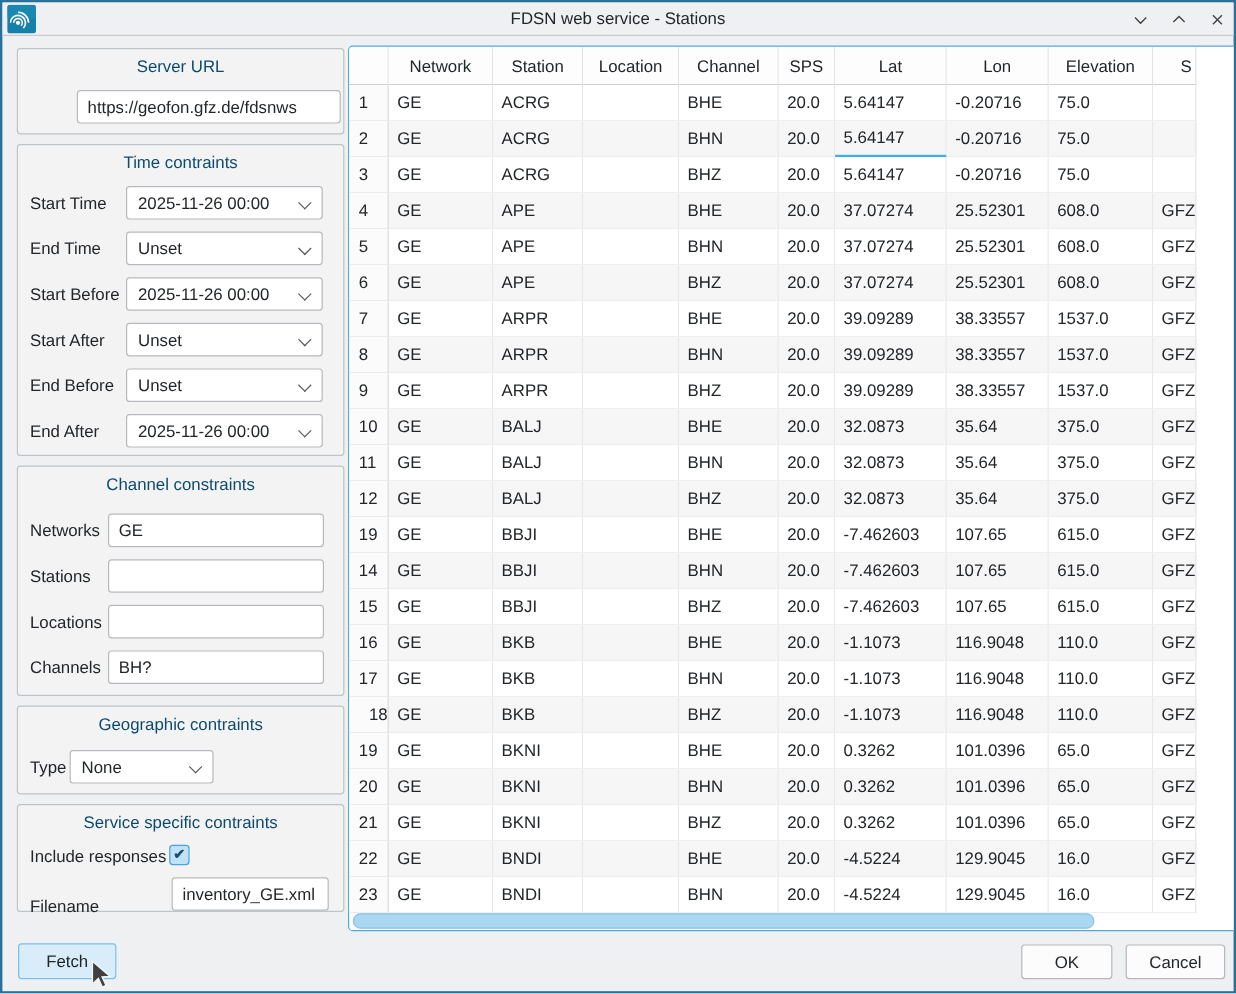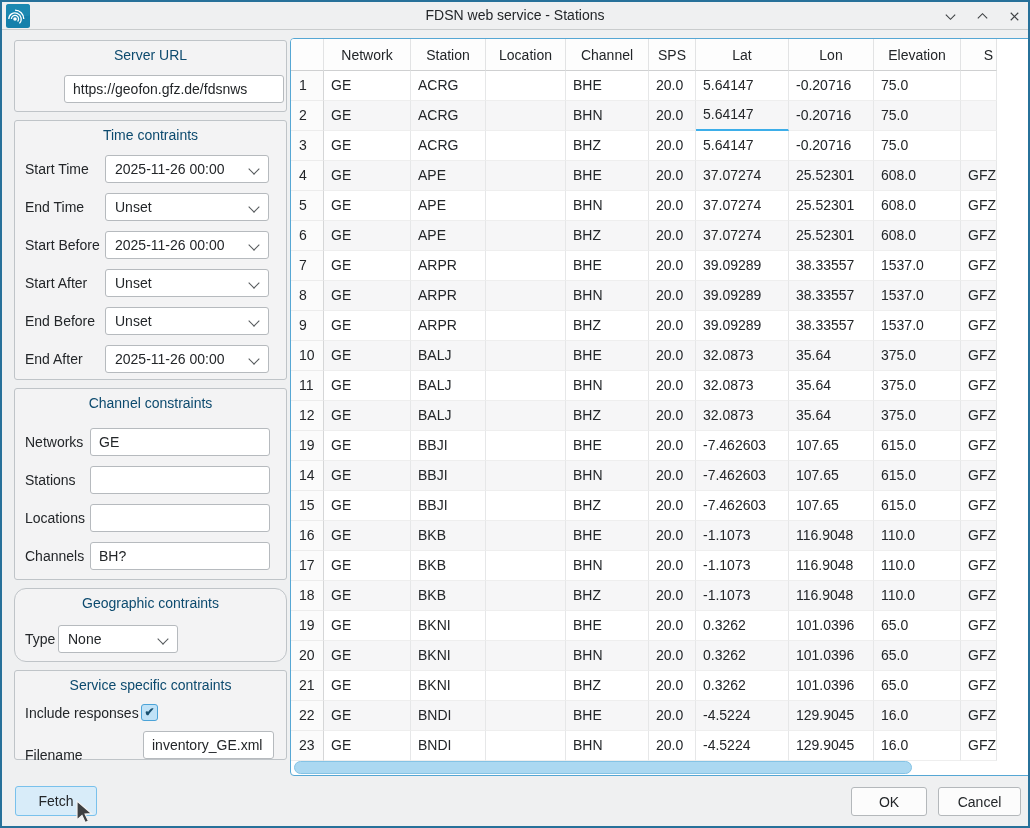--- a/index.html
+++ b/index.html
@@ -155,21 +155,21 @@
     <div class="glabel" style="left:10px;top:77px;line-height:28px;">Stations</div>
     <input class="tinput" style="left: 75px; top: 77px; width: 180px;">
 
     <div class="glabel" style="left:10px;top:115px;line-height:28px;">Locations</div>
     <input class="tinput" style="left: 75px; top: 115px; width: 180px;">
 
     <div class="glabel" style="left:10px;top:153px;line-height:28px;">Channels</div>
     <input class="tinput" style="left: 75px; top: 153px; width: 180px;" value="BH?">
   </div>
 
-  <div class="groupbox" style="top:586px;height:74px;border-radius:12px;">
+  <div class="groupbox" style="top:586px;height:74px;">
     <div class="gtitle">Geographic contraints</div>
     <div class="glabel" style="left:10px;top:36px;line-height:28px;">Type</div>
     <div class="combo" style="left:43px;top:36px;width:120px;">
       <span>None</span><span class="chev"></span>
     </div>
   </div>
 
   <div class="groupbox" style="top:668px;height:90px;">
     <div class="gtitle">Service specific contraints</div>
     <div class="glabel" style="left:10px;top:33px;line-height:18px;">Include responses</div>
@@ -392,21 +392,21 @@
           <div class="cell" style="width: 75px;">BKB</div>
           <div class="cell" style="width: 80px;"></div>
           <div class="cell" style="width: 83px;">BHN</div>
           <div class="cell" style="width: 47px;">20.0</div>
           <div class="cell" style="width: 93px;">-1.1073</div>
           <div class="cell" style="width: 85px;">116.9048</div>
           <div class="cell" style="width: 87px;">110.0</div>
           <div class="cell" style="width: 36px;">GFZ:G</div>
         </div>
         <div class="trow alt">
-          <div class="rownum" style="width: 33px;">18</div>
+          <div class="rownum" style="width: 33px; text-align: right;">18</div>
           <div class="cell" style="width: 87px;">GE</div>
           <div class="cell" style="width: 75px;">BKB</div>
           <div class="cell" style="width: 80px;"></div>
           <div class="cell" style="width: 83px;">BHZ</div>
           <div class="cell" style="width: 47px;">20.0</div>
           <div class="cell" style="width: 93px;">-1.1073</div>
           <div class="cell" style="width: 85px;">116.9048</div>
           <div class="cell" style="width: 87px;">110.0</div>
           <div class="cell" style="width: 36px;">GFZ:G</div>
         </div>

